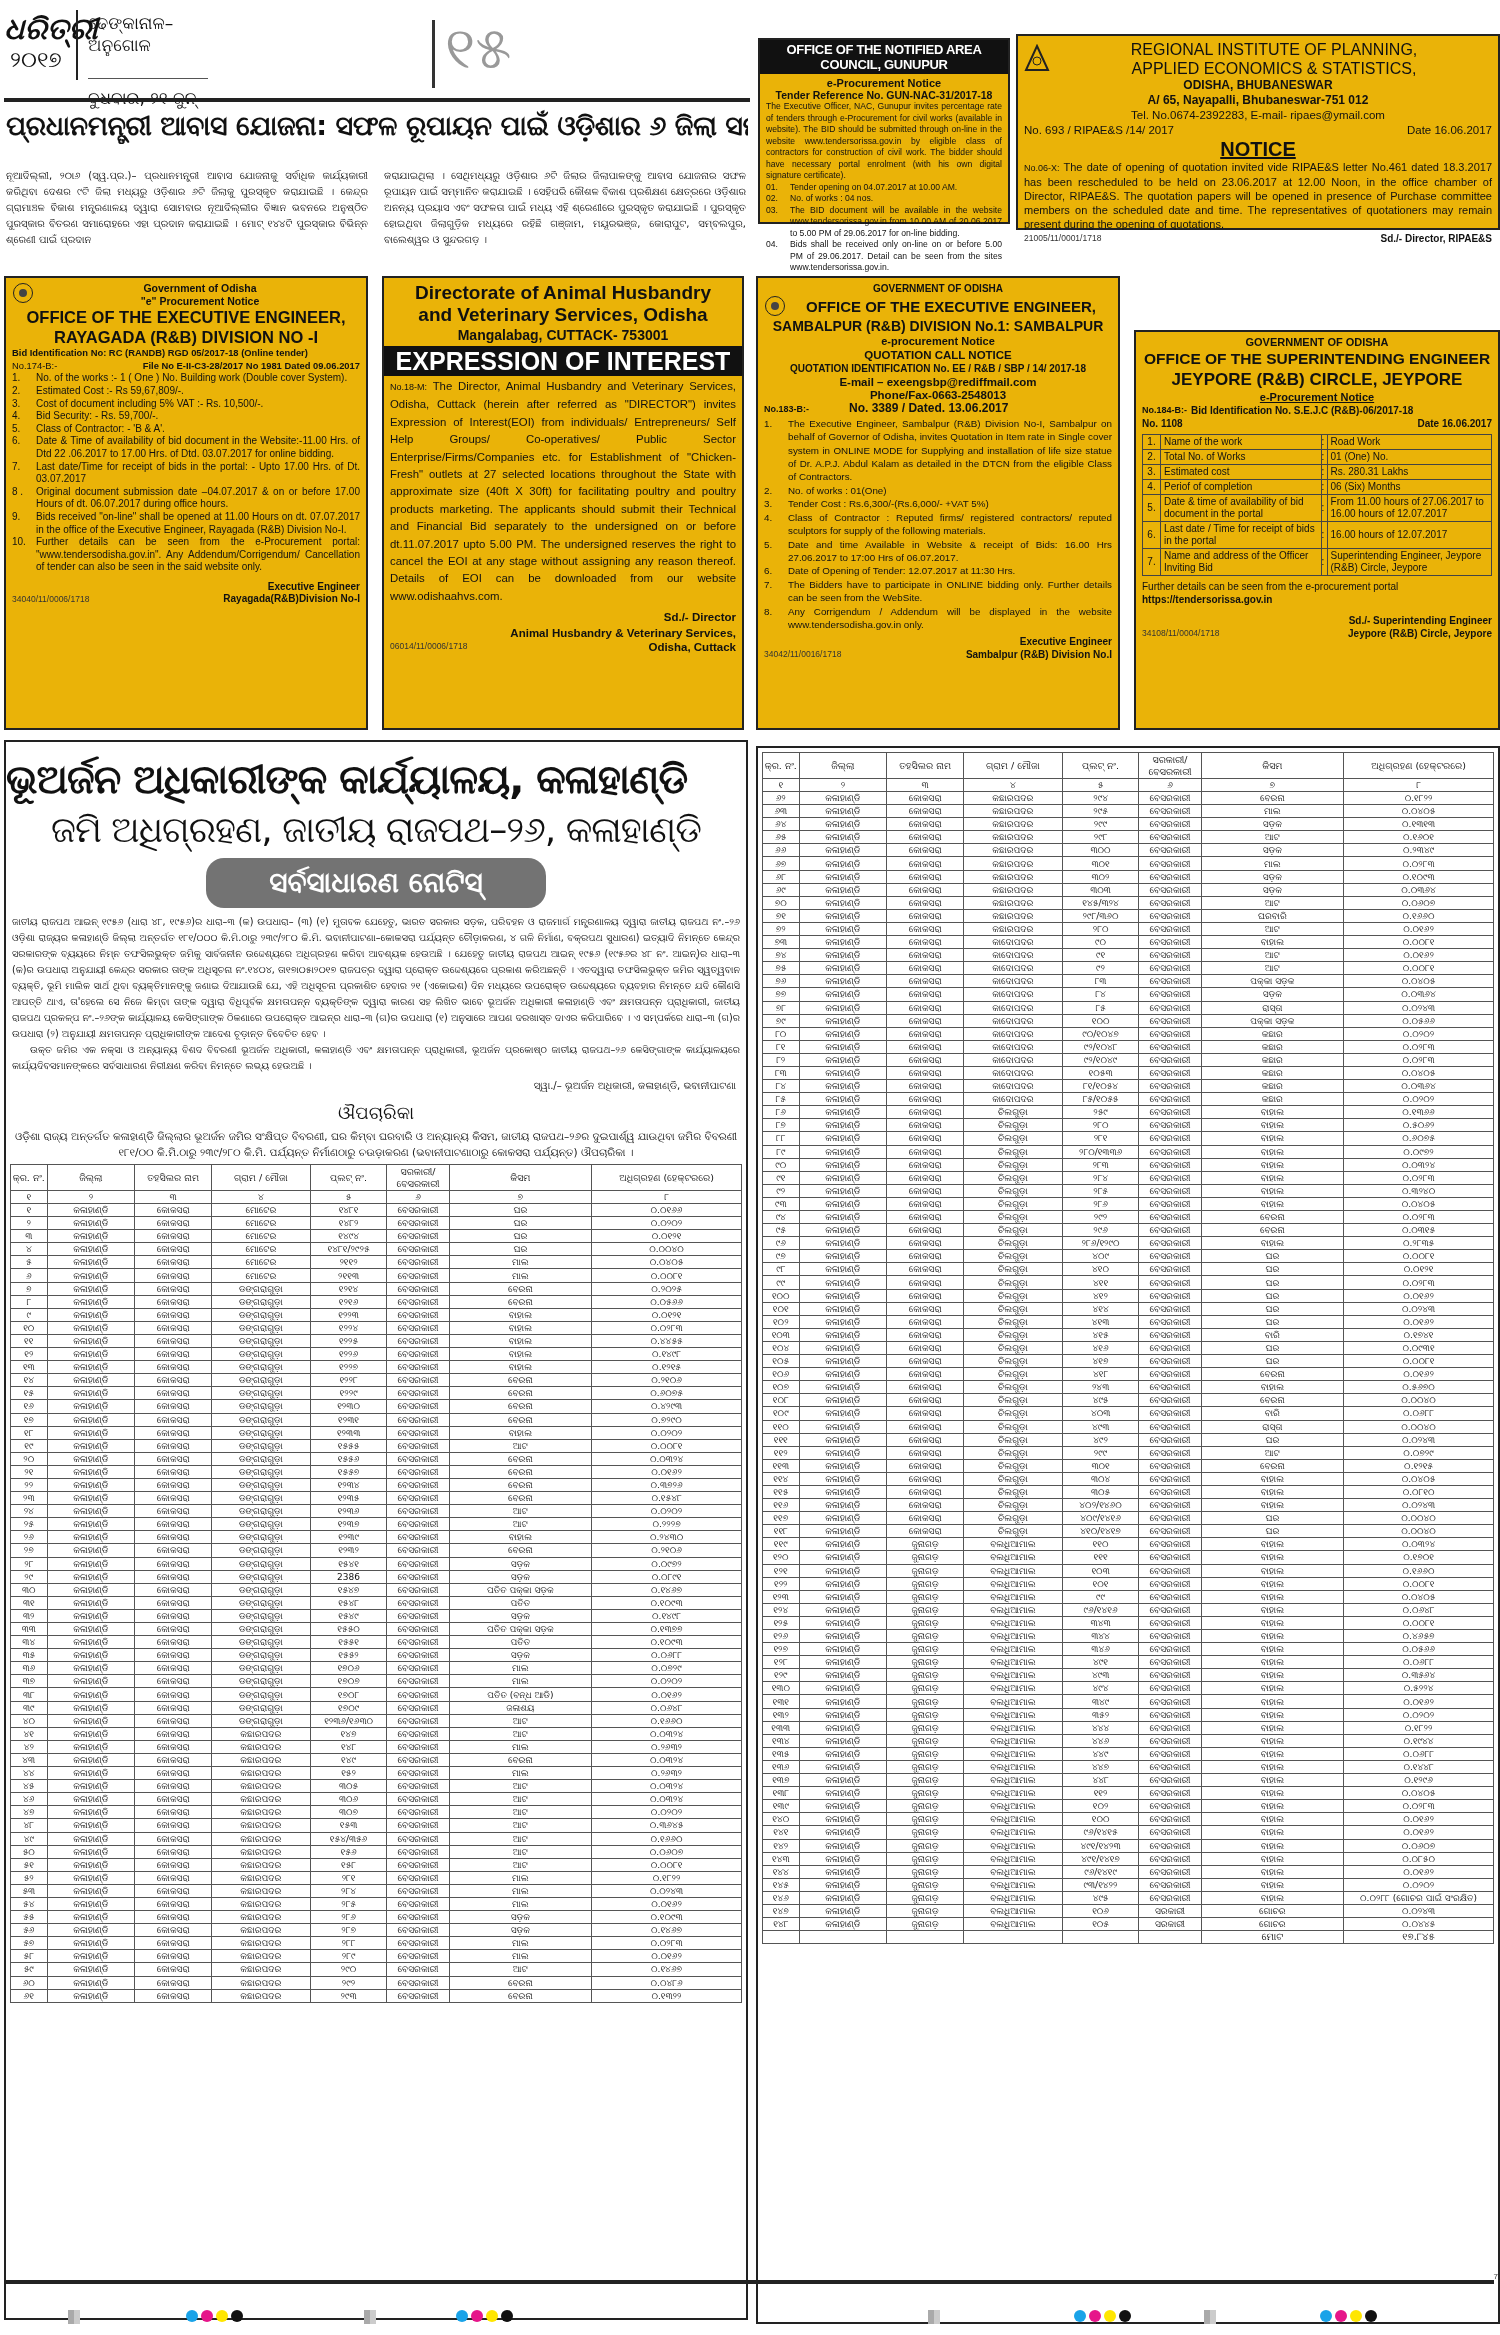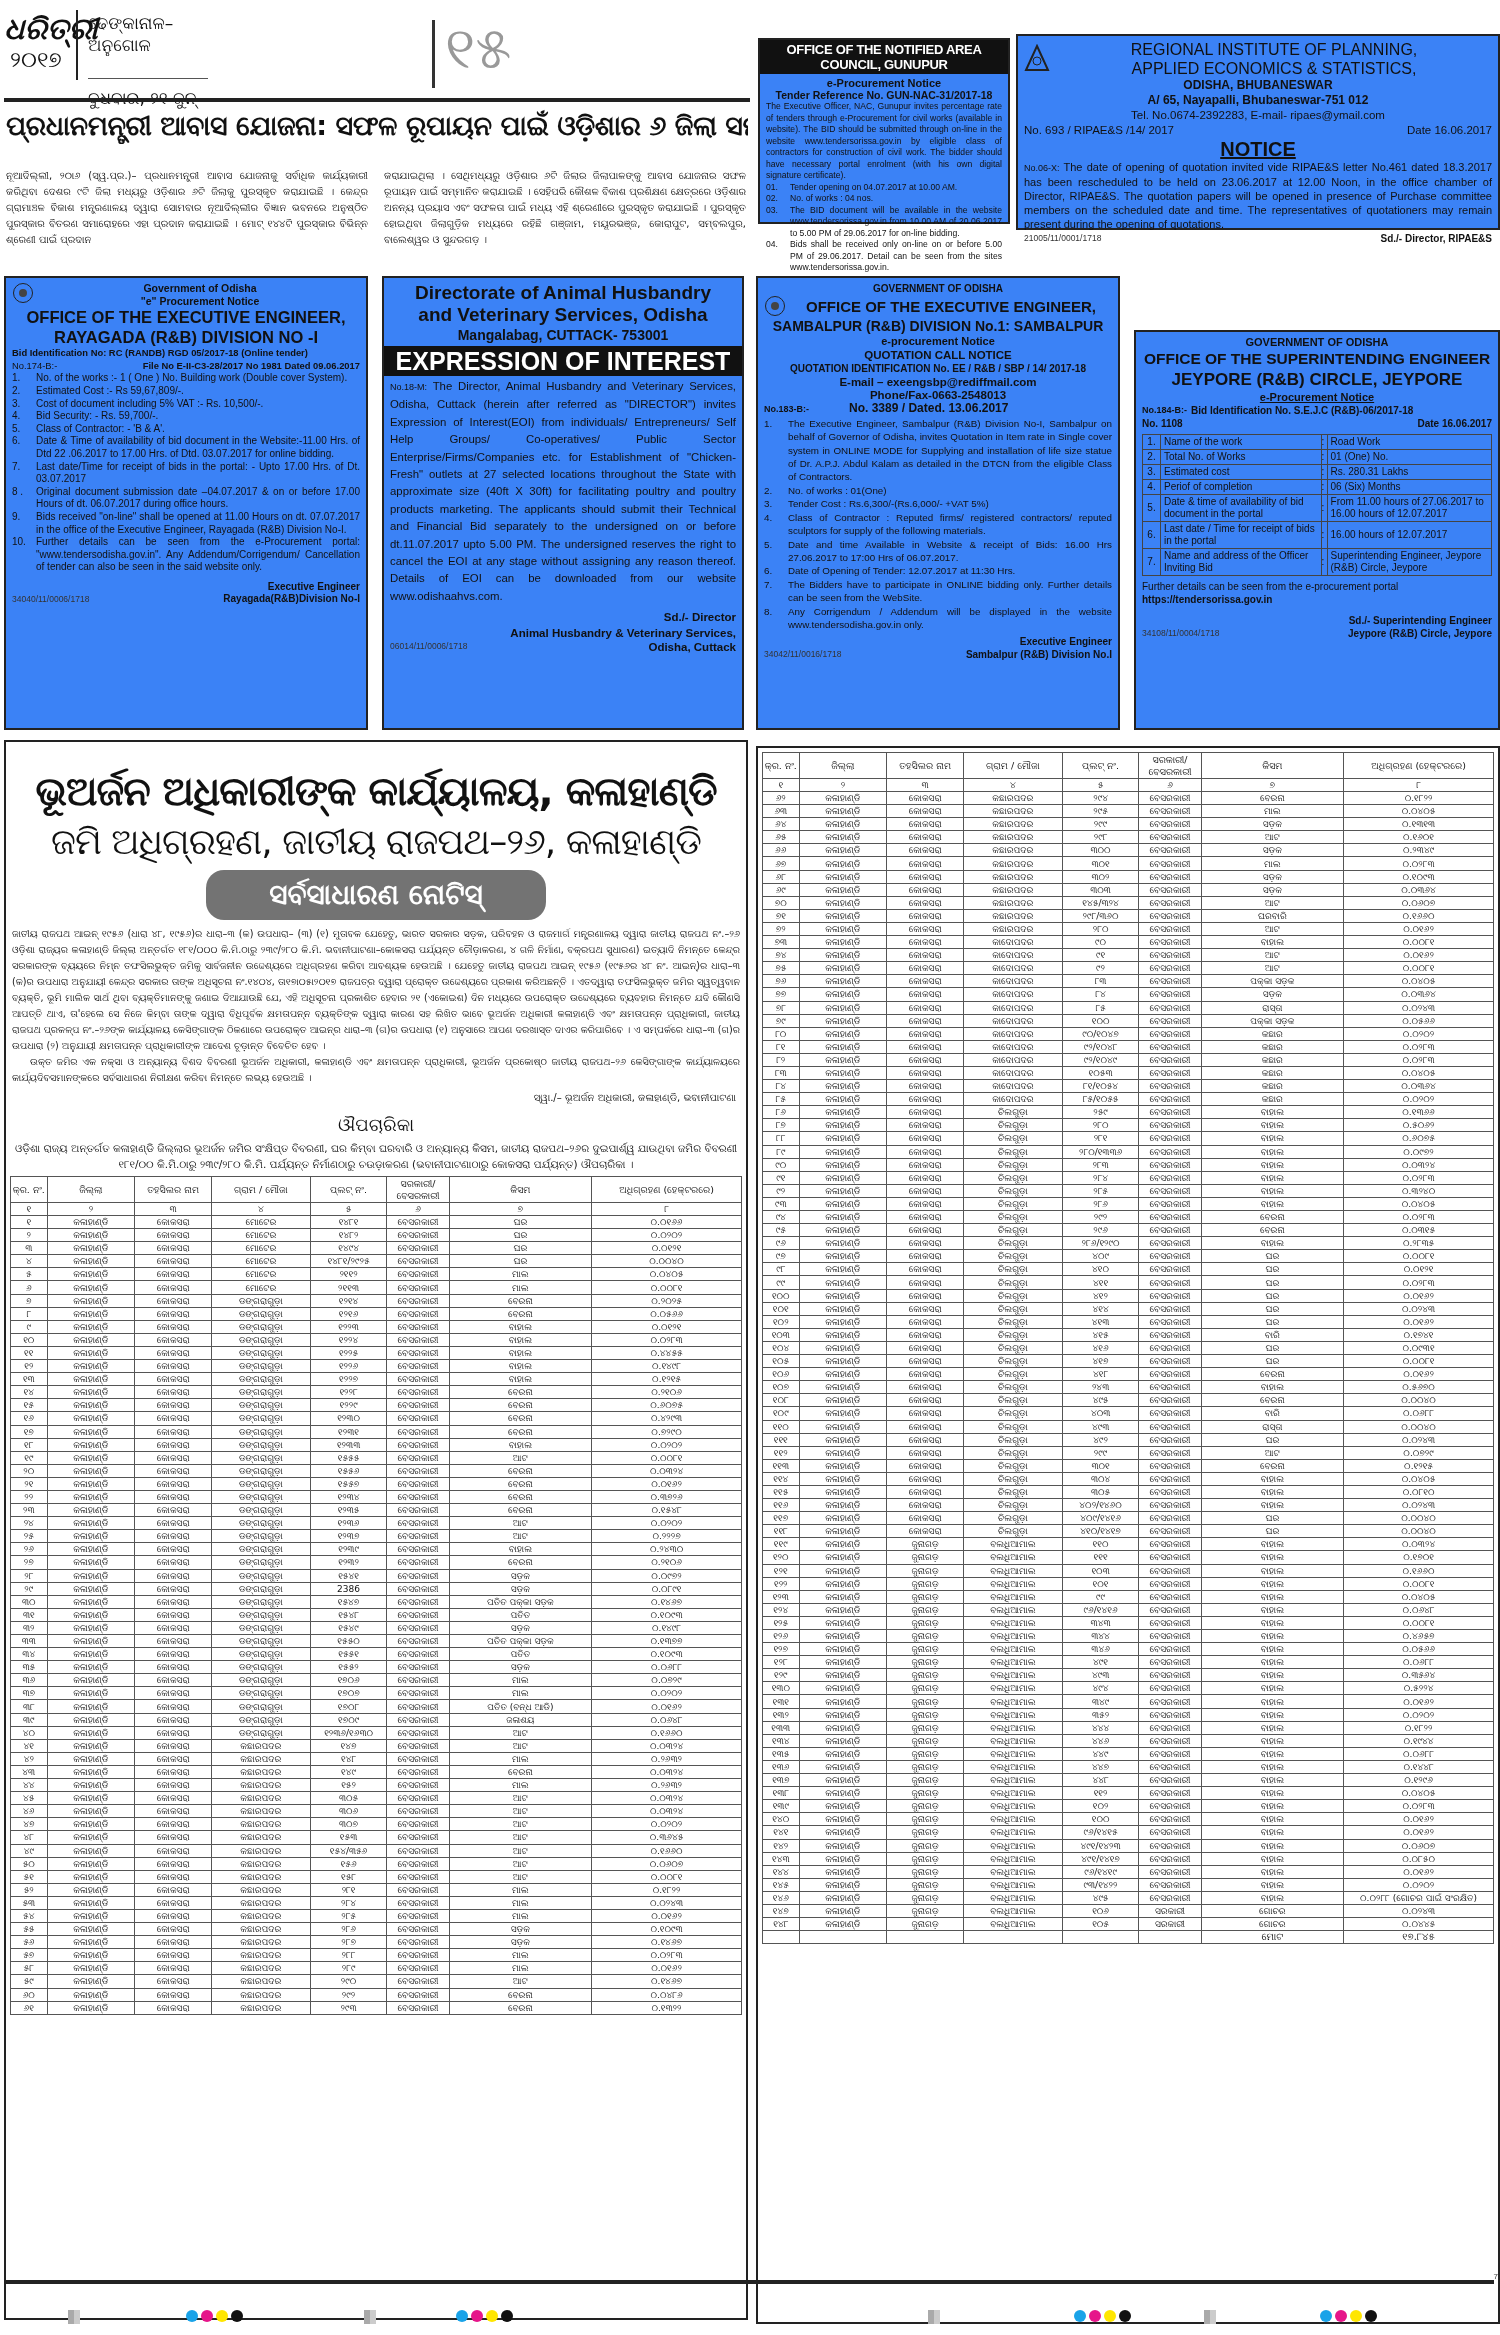--- a/index.html
+++ b/index.html
@@ -10,21 +10,21 @@
 .masthead-logo .year{font-size:22px;line-height:28px;padding-left:6px}
 .mast-sep{left:76px;top:10px;width:2px;height:70px;background:#222}
 .mast-edition{left:88px;top:12px;font-size:17px;line-height:22px;font-family:"DejaVu Sans",sans-serif}
 .mast-edition .ed{border-bottom:1px solid #555;padding-bottom:22px;width:120px}
 .mast-edition .dt{margin-top:8px}
 .pagenum{left:430px;top:18px;font-size:58px;color:#999;font-family:"DejaVu Serif",serif;line-height:60px}
 .pagenum-bar{left:432px;top:20px;width:3px;height:68px;background:#333}
 .rule-top{left:4px;top:98px;width:746px;height:4px;background:#222}
 .headline{left:6px;top:108px;width:742px;font-size:27px;font-weight:bold;letter-spacing:-0.5px;font-family:"DejaVu Sans",sans-serif;line-height:36px;white-space:nowrap;overflow:hidden}
 .story{top:168px;width:362px;font-size:10px;line-height:16px;text-align:justify;font-family:"DejaVu Sans",sans-serif}
-.box{border:2px solid #222;background:#3b82f6}
+.box{border:2px solid #222;background:#eab308}
 .box .inner{padding:4px 6px}
 .ctr{text-align:center}
 .b{font-weight:bold}
 .small{font-size:9px}
 .ad-gunupur{left:758px;top:38px;width:252px;height:186px}
 .ad-gunupur .title{background:#111;color:#fff;font-size:13px;font-weight:bold;text-align:center;padding:2px 0;letter-spacing:-0.3px}
 .ad-text{font-size:8.6px;line-height:11.5px;text-align:justify;font-family:"Liberation Sans",sans-serif}
 .ad-ripae{left:1016px;top:34px;width:484px;height:196px}
 .ad-rayagada{left:4px;top:276px;width:364px;height:454px}
 .ad-ahvs{left:382px;top:276px;width:362px;height:454px}
@@ -32,21 +32,21 @@
 .ad-jeypore{left:1134px;top:330px;width:366px;height:400px}
 .eoi-bar{background:#111;color:#fff;font-size:25px;font-weight:bold;text-align:center;line-height:30px;margin:2px -6px}
 .ol{list-style:none}
 .ol li{display:flex;gap:4px}
 .ol li .n{flex:0 0 20px}
 .ref{font-size:8.5px;color:#333}
 .sign{text-align:right;font-weight:bold;font-size:10px;line-height:13px}
 .jt{width:100%;border-collapse:collapse;font-size:10px;line-height:12px;margin:4px 0}
 .jt td{border:1px solid #444;padding:1px 3px;vertical-align:middle}
 .land{left:4px;top:740px;width:744px;height:1580px;border:2px solid #222}
-.land-h1{font-size:40px;font-weight:bold;text-align:center;font-family:"DejaVu Sans",sans-serif;line-height:54px;margin-top:22px;letter-spacing:-1px}
+.land-h1{font-size:40px;font-weight:bold;font-family:"DejaVu Sans",sans-serif;line-height:54px;margin-top:10px;letter-spacing:-1px}
 .land-h2{font-size:36px;font-weight:normal;text-align:center;font-family:"DejaVu Sans",sans-serif;line-height:48px;letter-spacing:-1px}
 .pill{display:block;margin:4px auto 6px;width:340px;background:#737373;color:#fff;border-radius:18px;font-size:28px;font-weight:bold;text-align:center;line-height:50px;font-family:"DejaVu Sans",sans-serif}
 .land-body{font-size:9.6px;line-height:16px;padding:0 6px;text-align:justify;font-family:"DejaVu Sans",sans-serif}
 .land-sign{text-align:right;font-size:10px;padding:6px 10px;font-family:"DejaVu Sans",sans-serif}
 .annex-title{text-align:center;font-size:18px;font-family:"DejaVu Sans",sans-serif;margin:4px 0}
 .annex-desc{text-align:center;font-size:10.5px;line-height:16px;font-family:"DejaVu Sans",sans-serif;padding:0 6px}
 .rt-box{left:756px;top:746px;width:744px;height:1578px;border:2px solid #222}
 table.lt{border-collapse:collapse;width:100%;font-family:"DejaVu Sans",sans-serif;font-size:9px;table-layout:fixed}
 table.lt td,table.lt th{border:1px solid #555;text-align:center;padding:0 1px;height:13.1px;line-height:12px;font-weight:normal;white-space:nowrap;overflow:hidden}
 table.lt thead th{height:26px;font-size:9.5px;white-space:normal}

